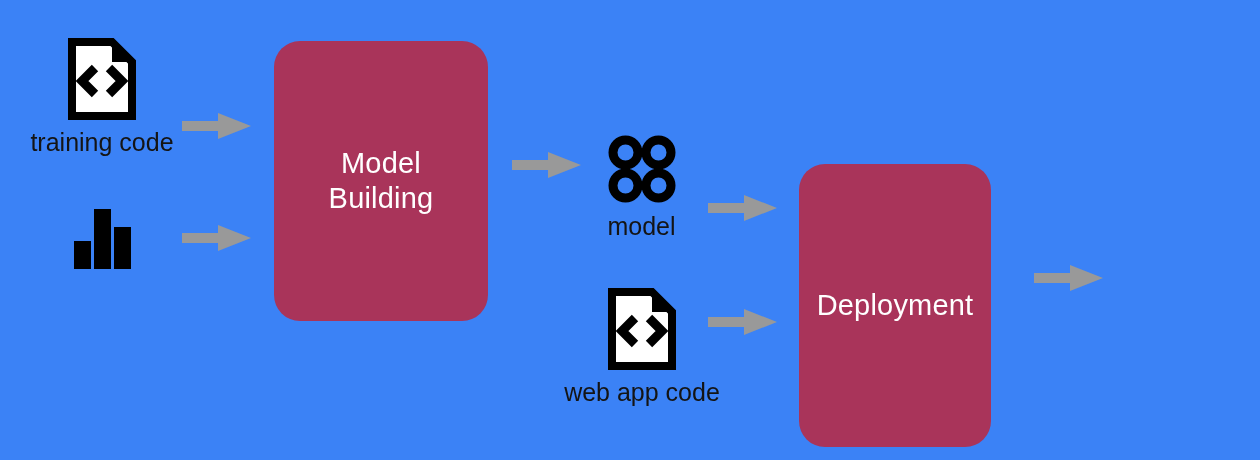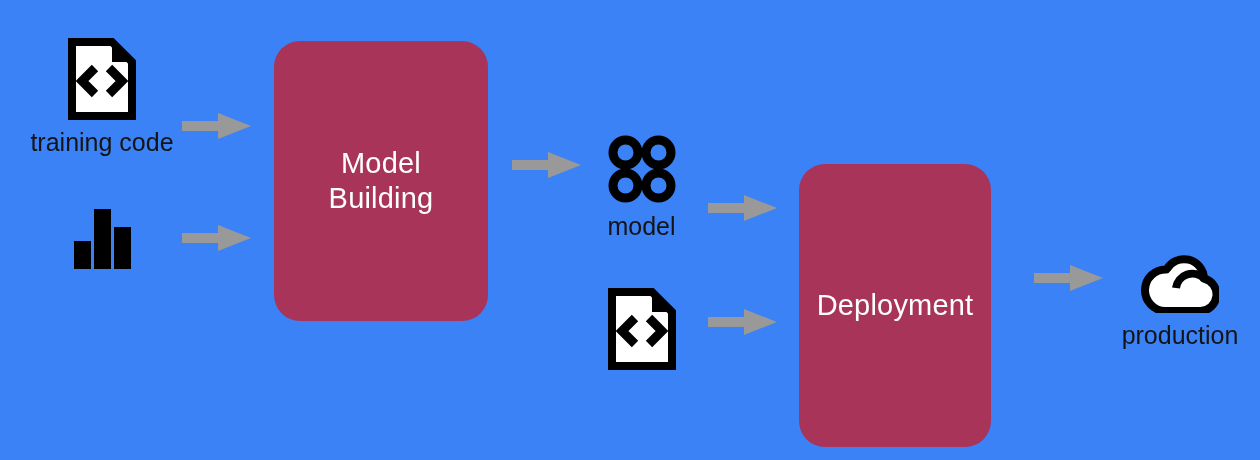--- a/index.html
+++ b/index.html
@@ -135,45 +135,33 @@
 
   <div class="artifact" style="left:553px; top:288px; width:178px;">
     <span class="icon-wrap">
       <svg width="72" height="82" viewBox="0 0 72 82" aria-hidden="true">
         <path d="M6 4 H46 L66 24 V78 H6 Z" fill="#ffffff" stroke="#000000" stroke-width="8" stroke-linejoin="miter"></path>
         <path d="M46 4 L46 24 L66 24 Z" fill="#000000"></path>
         <path d="M29 30 L16 43 L29 56" fill="none" stroke="#000000" stroke-width="9" stroke-linejoin="miter" stroke-linecap="butt"></path>
         <path d="M43 30 L56 43 L43 56" fill="none" stroke="#000000" stroke-width="9" stroke-linejoin="miter" stroke-linecap="butt"></path>
       </svg>
     </span>
+    <span class="caption">web app code</span>
   </div>
 
   <div class="arrow" style="left:708px; top:306px;">
     <svg width="70" height="32" viewBox="0 0 70 32" aria-hidden="true">
       <path d="M0 11 H36 V3 L69 16 L36 29 V21 H0 Z" fill="#999999"></path>
     </svg>
   </div>
 
   <div class="process-box" style="left:799px; top:138px; width:192px; height:283px;margin-top:26px;">
     <span class="box-label">Deployment</span>
   </div>
 
   <div class="arrow" style="left:1034px; top:262px;">
     <svg width="70" height="32" viewBox="0 0 70 32" aria-hidden="true">
       <path d="M0 11 H36 V3 L69 16 L36 29 V21 H0 Z" fill="#999999"></path>
     </svg>
   </div>
 
-  <div class="artifact" style="left:1112px; top:247px; width:136px;">
-    <span class="icon-wrap">
-      <svg width="78" height="66" viewBox="0 0 78 66" aria-hidden="true">
-        <path d="M25.5 22.5
-                 a20 20 0 0 1 37.5 9
-                 a16.5 16.5 0 0 1 -3.5 32.5
-                 H24
-                 a17 17 0 0 1 1.5 -41.5 Z" fill="#ffffff" stroke="#000000" stroke-width="8" stroke-linejoin="round"></path>
-        <path d="M35 41 a16.5 16.5 0 0 1 28 -9.5" fill="none" stroke="#000000" stroke-width="8" stroke-linecap="butt"></path>
-      </svg>
-    </span>
-    <span class="caption">production</span>
-  </div>
 
 </div>
 
 </body></html>

